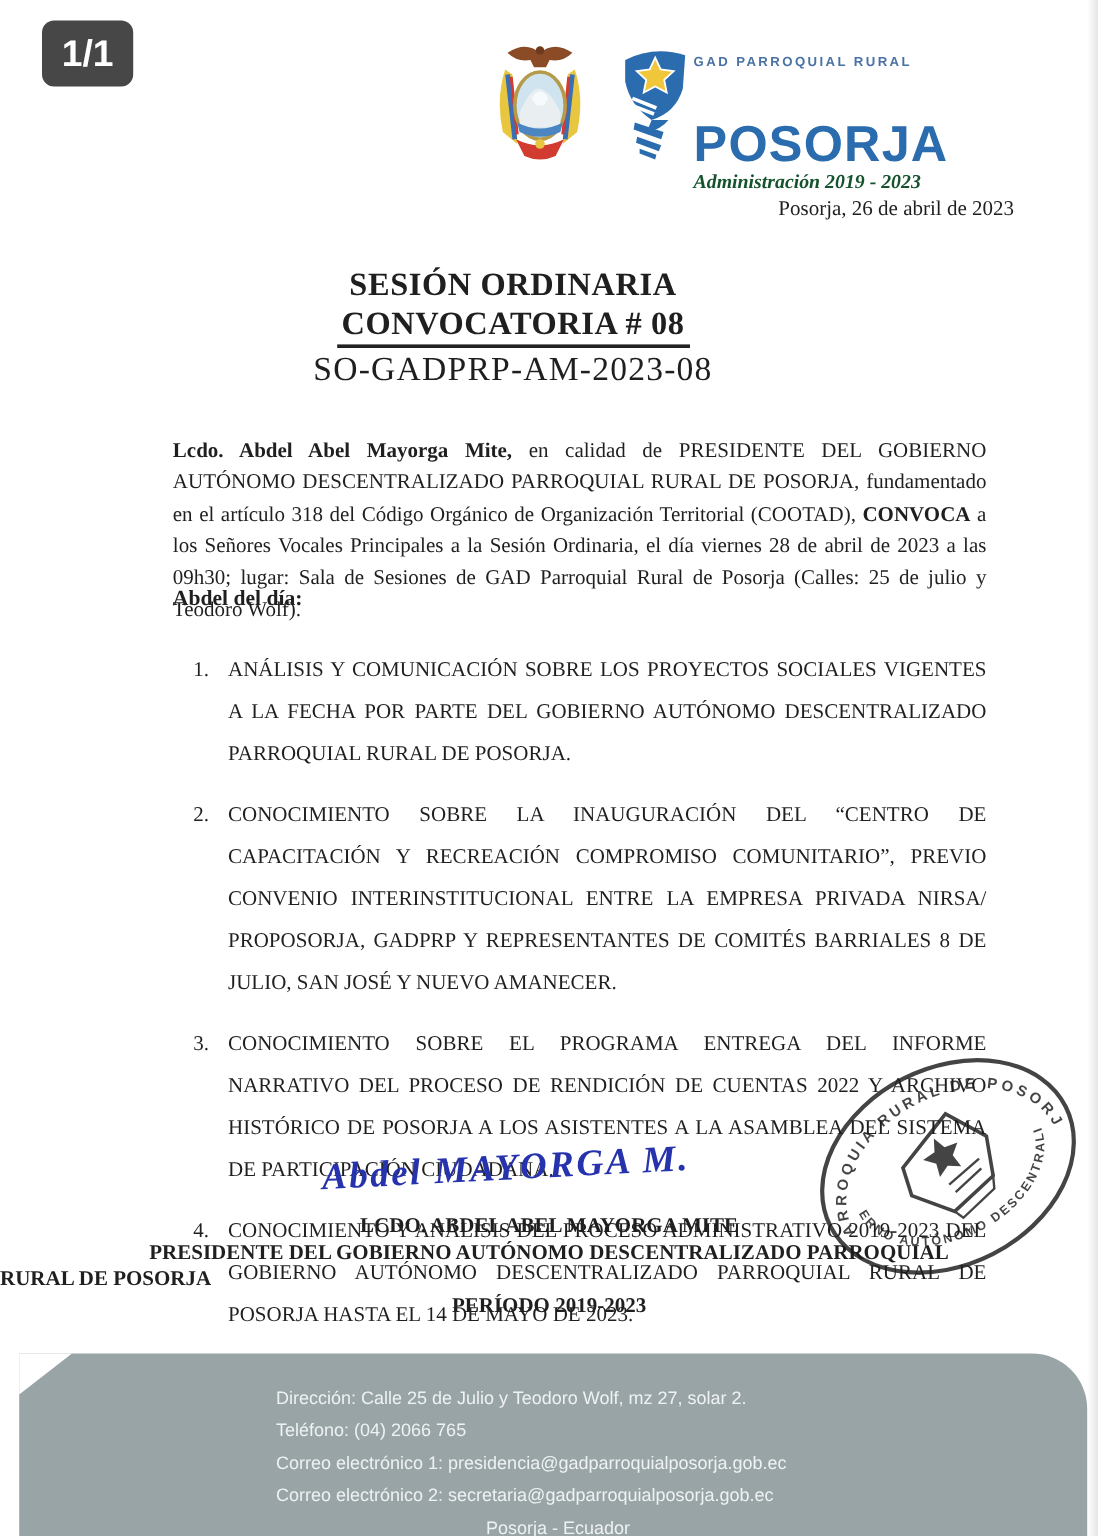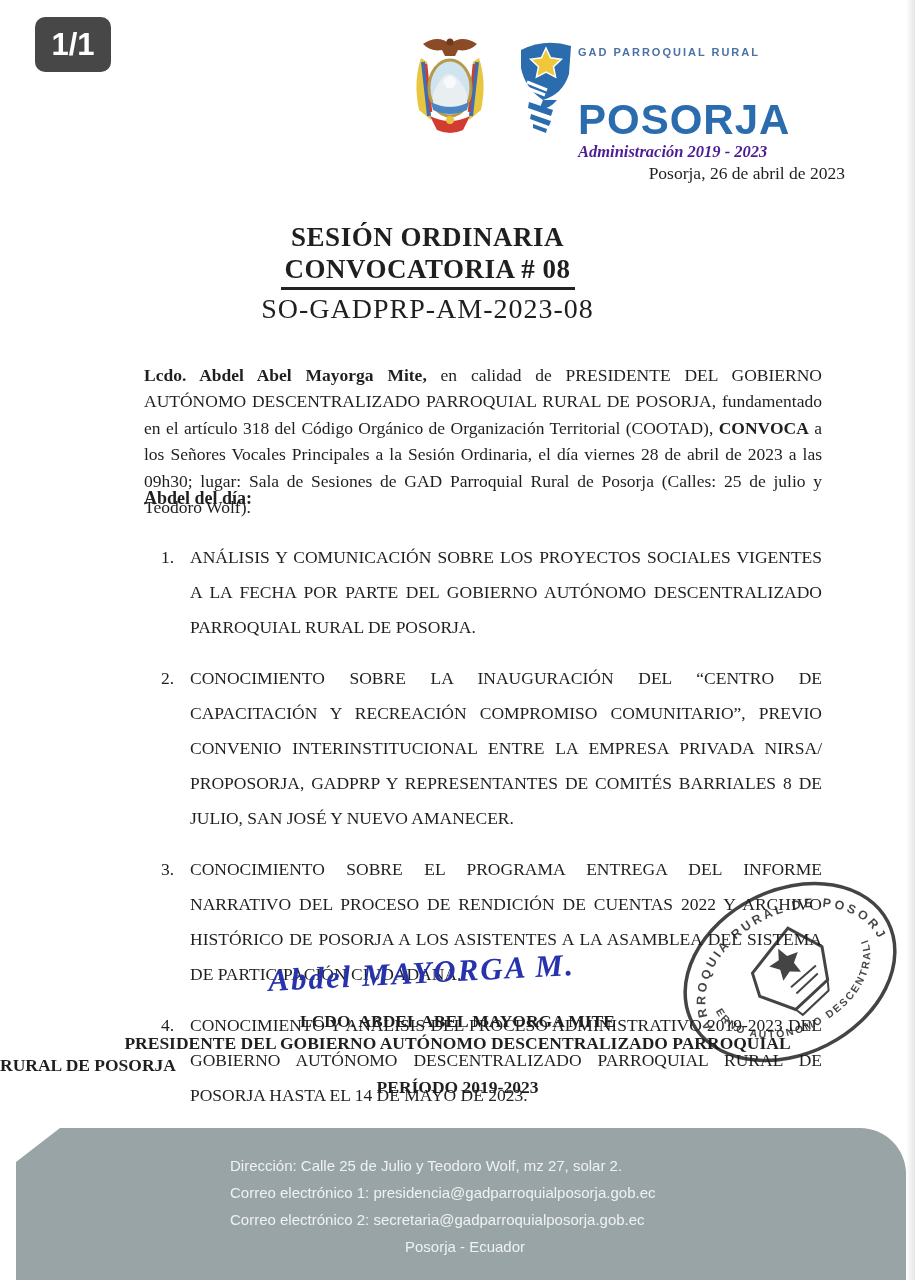--- a/index.html
+++ b/index.html
@@ -14,21 +14,21 @@
 
   
   .coat{left:403px;top:32px;}
   .plogo{left:513px;top:36px;}
   .logo-text{left:578px;top:46px;width:170px;}
   .logo-line1{font-family:"Liberation Sans",sans-serif;font-weight:bold;font-size:11px;
     letter-spacing:2px;color:#4a72a2;white-space:nowrap;}
   .logo-name{font-family:"Liberation Sans",sans-serif;font-weight:bold;font-size:42px;
     letter-spacing:1px;color:#2a6cad;line-height:44px;white-space:nowrap;margin-top:40px;}
   .logo-admin{font-family:"Liberation Serif",serif;font-style:italic;font-weight:bold;
-    font-size:16.5px;color:#4c1d95;white-space:nowrap;}
+    font-size:16.5px;color:#14532d;white-space:nowrap;}
 
   .date-line{top:163px;right:70px;font-size:17.5px;}
 
   .title-block{left:0;right:60px;top:222px;text-align:center;}
   .title-1{font-size:27px;font-weight:bold;letter-spacing:.5px;}
   .title-2{font-size:27px;font-weight:bold;letter-spacing:.5px;display:inline-block;
     border-bottom:3px solid #222;padding:1px 4px 2px;}
   .title-3{font-size:28px;letter-spacing:1px;margin-top:3px;}
 
   .intro{left:144px;top:344px;width:678px;font-size:17.5px;line-height:26.5px;text-align:justify;}
@@ -141,19 +141,20 @@
       <path d="M-6 14 L26 6" stroke-width="2"></path>
       <path d="M-4 22 L24 14" stroke-width="2"></path>
     </g>
     <path d="M0 -26 L4.7 -15.6 L16 -14.2 L7.7 -6.4 L9.9 4.8 L0 -0.7 L-9.9 4.8 L-7.7 -6.4 L-16 -14.2 L-4.7 -15.6 Z" fill="#1c1c1c" stroke="none"></path>
   </g>
 </svg>
 
 <div class="abs footer-band">
   <div class="footer-text">
     <div>Dirección: Calle 25 de Julio y Teodoro Wolf, mz 27, solar 2.</div>
+    <div>Teléfono: (04) 2066 765</div>
     <div>Correo electrónico 1: presidencia@gadparroquialposorja.gob.ec</div>
     <div>Correo electrónico 2: secretaria@gadparroquialposorja.gob.ec</div>
     <div class="last">Posorja - Ecuador</div>
   </div>
 </div>
 
 <div class="abs edge-shade"></div>
 
 </body></html>

